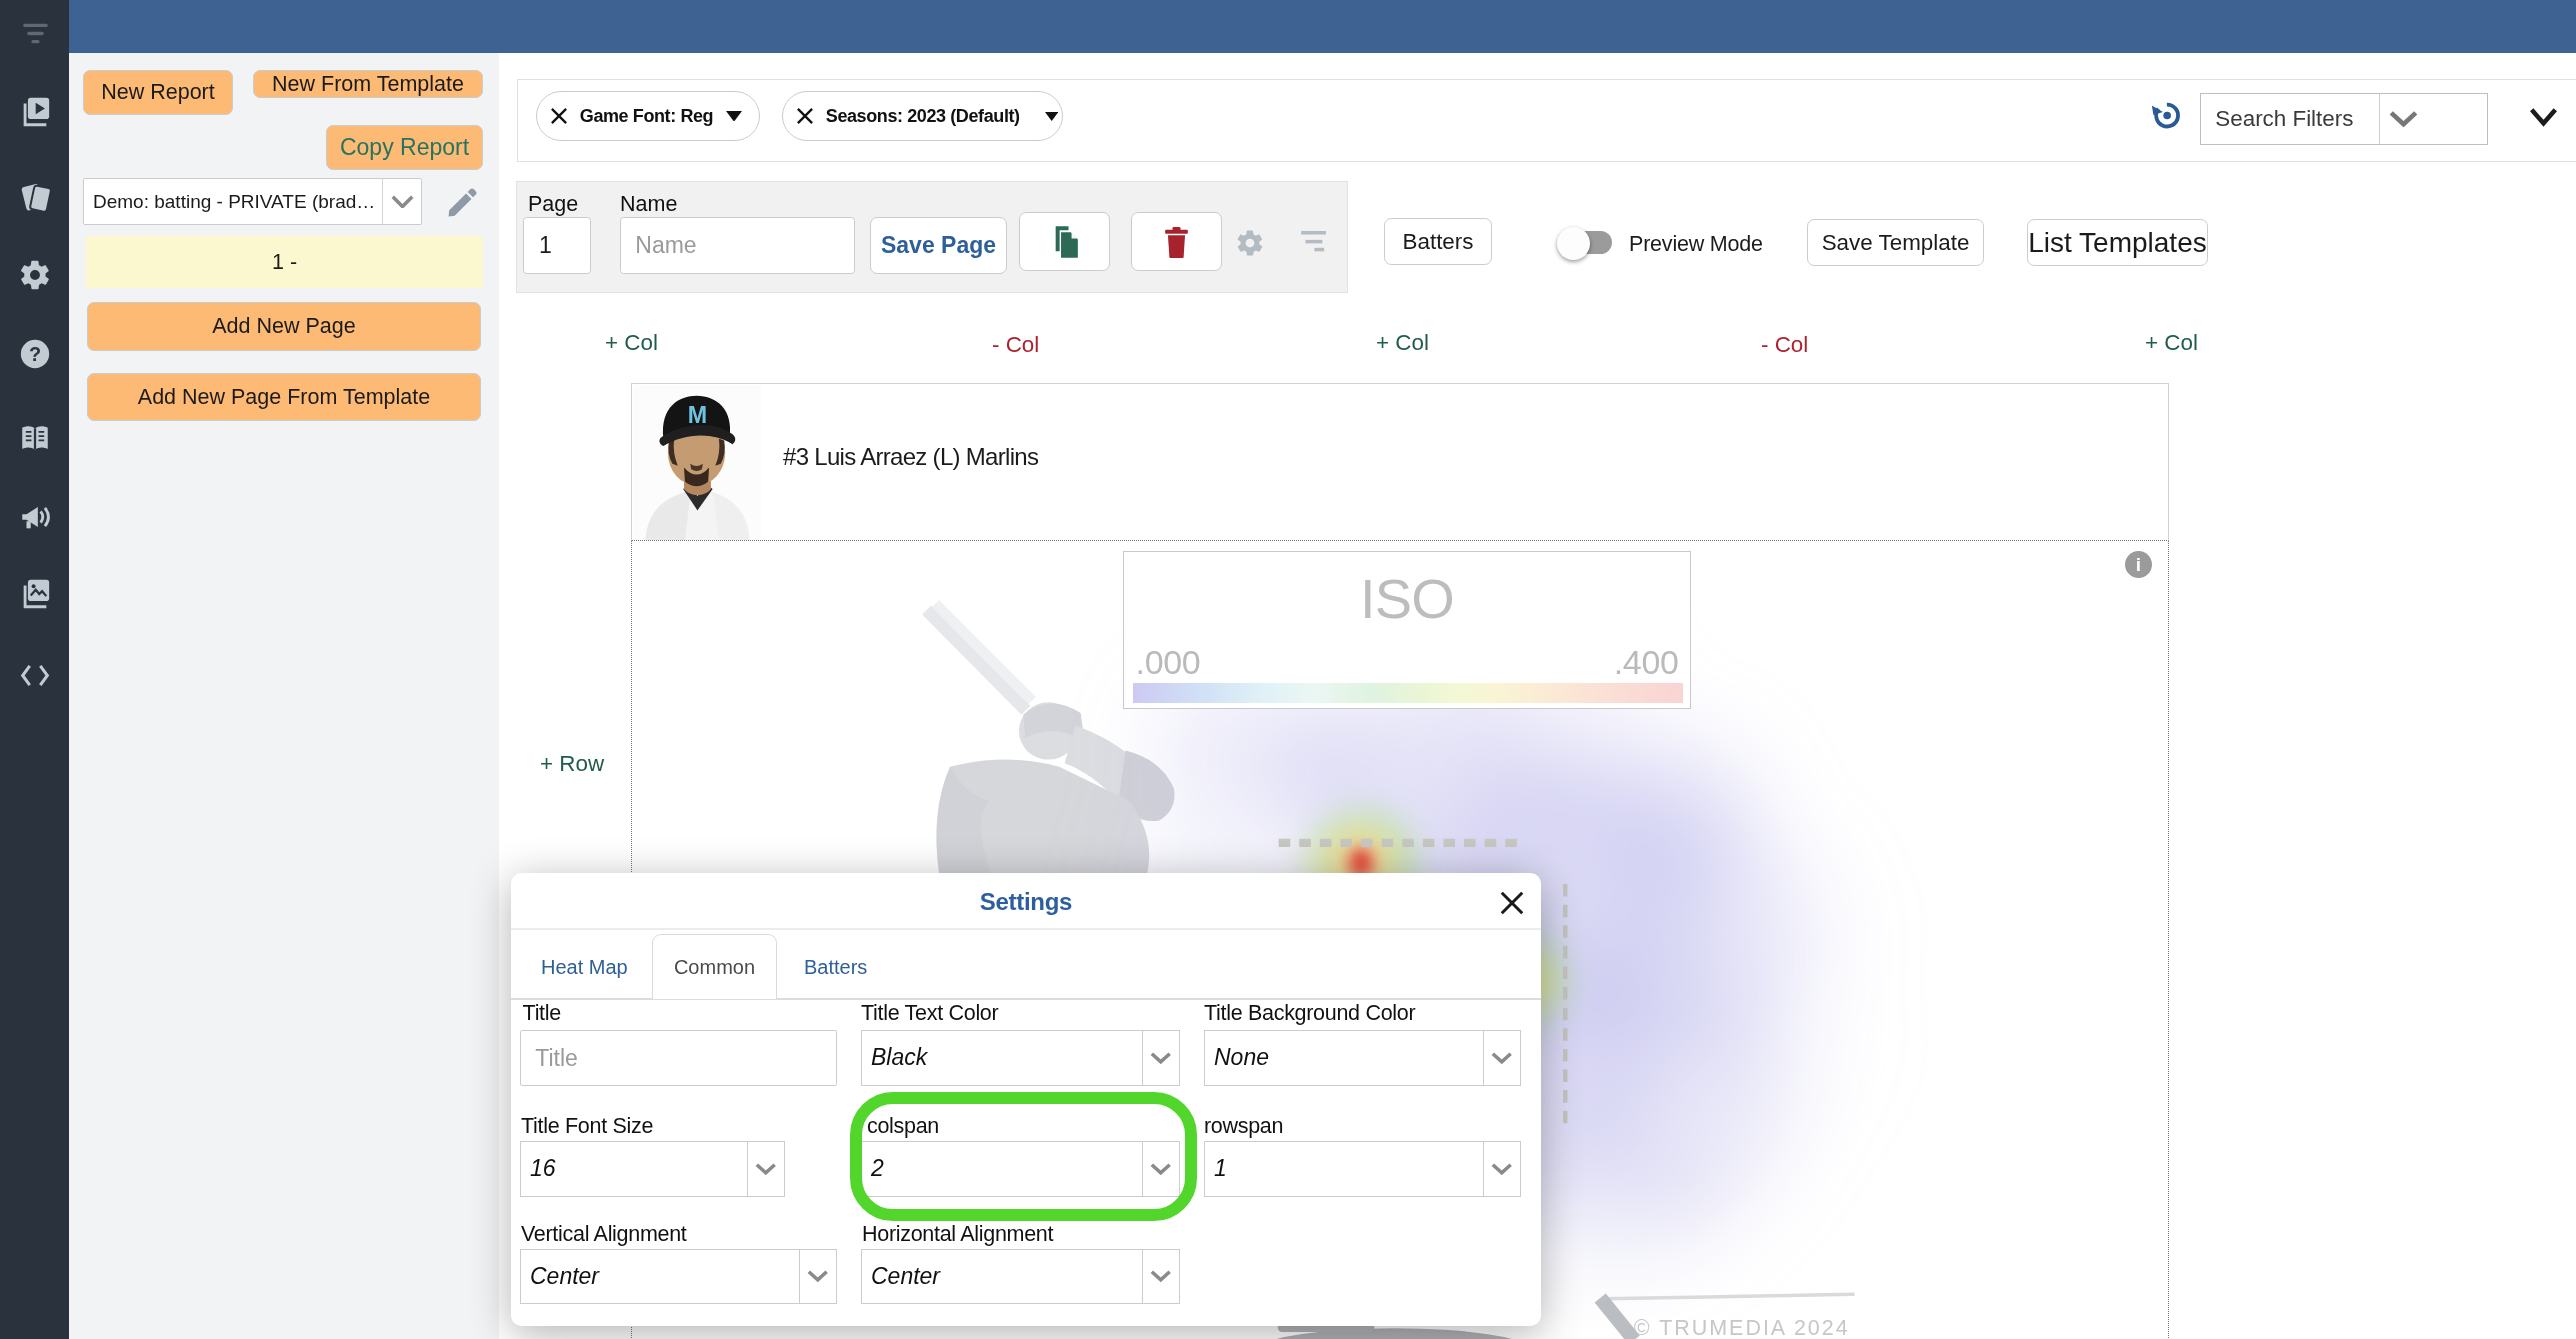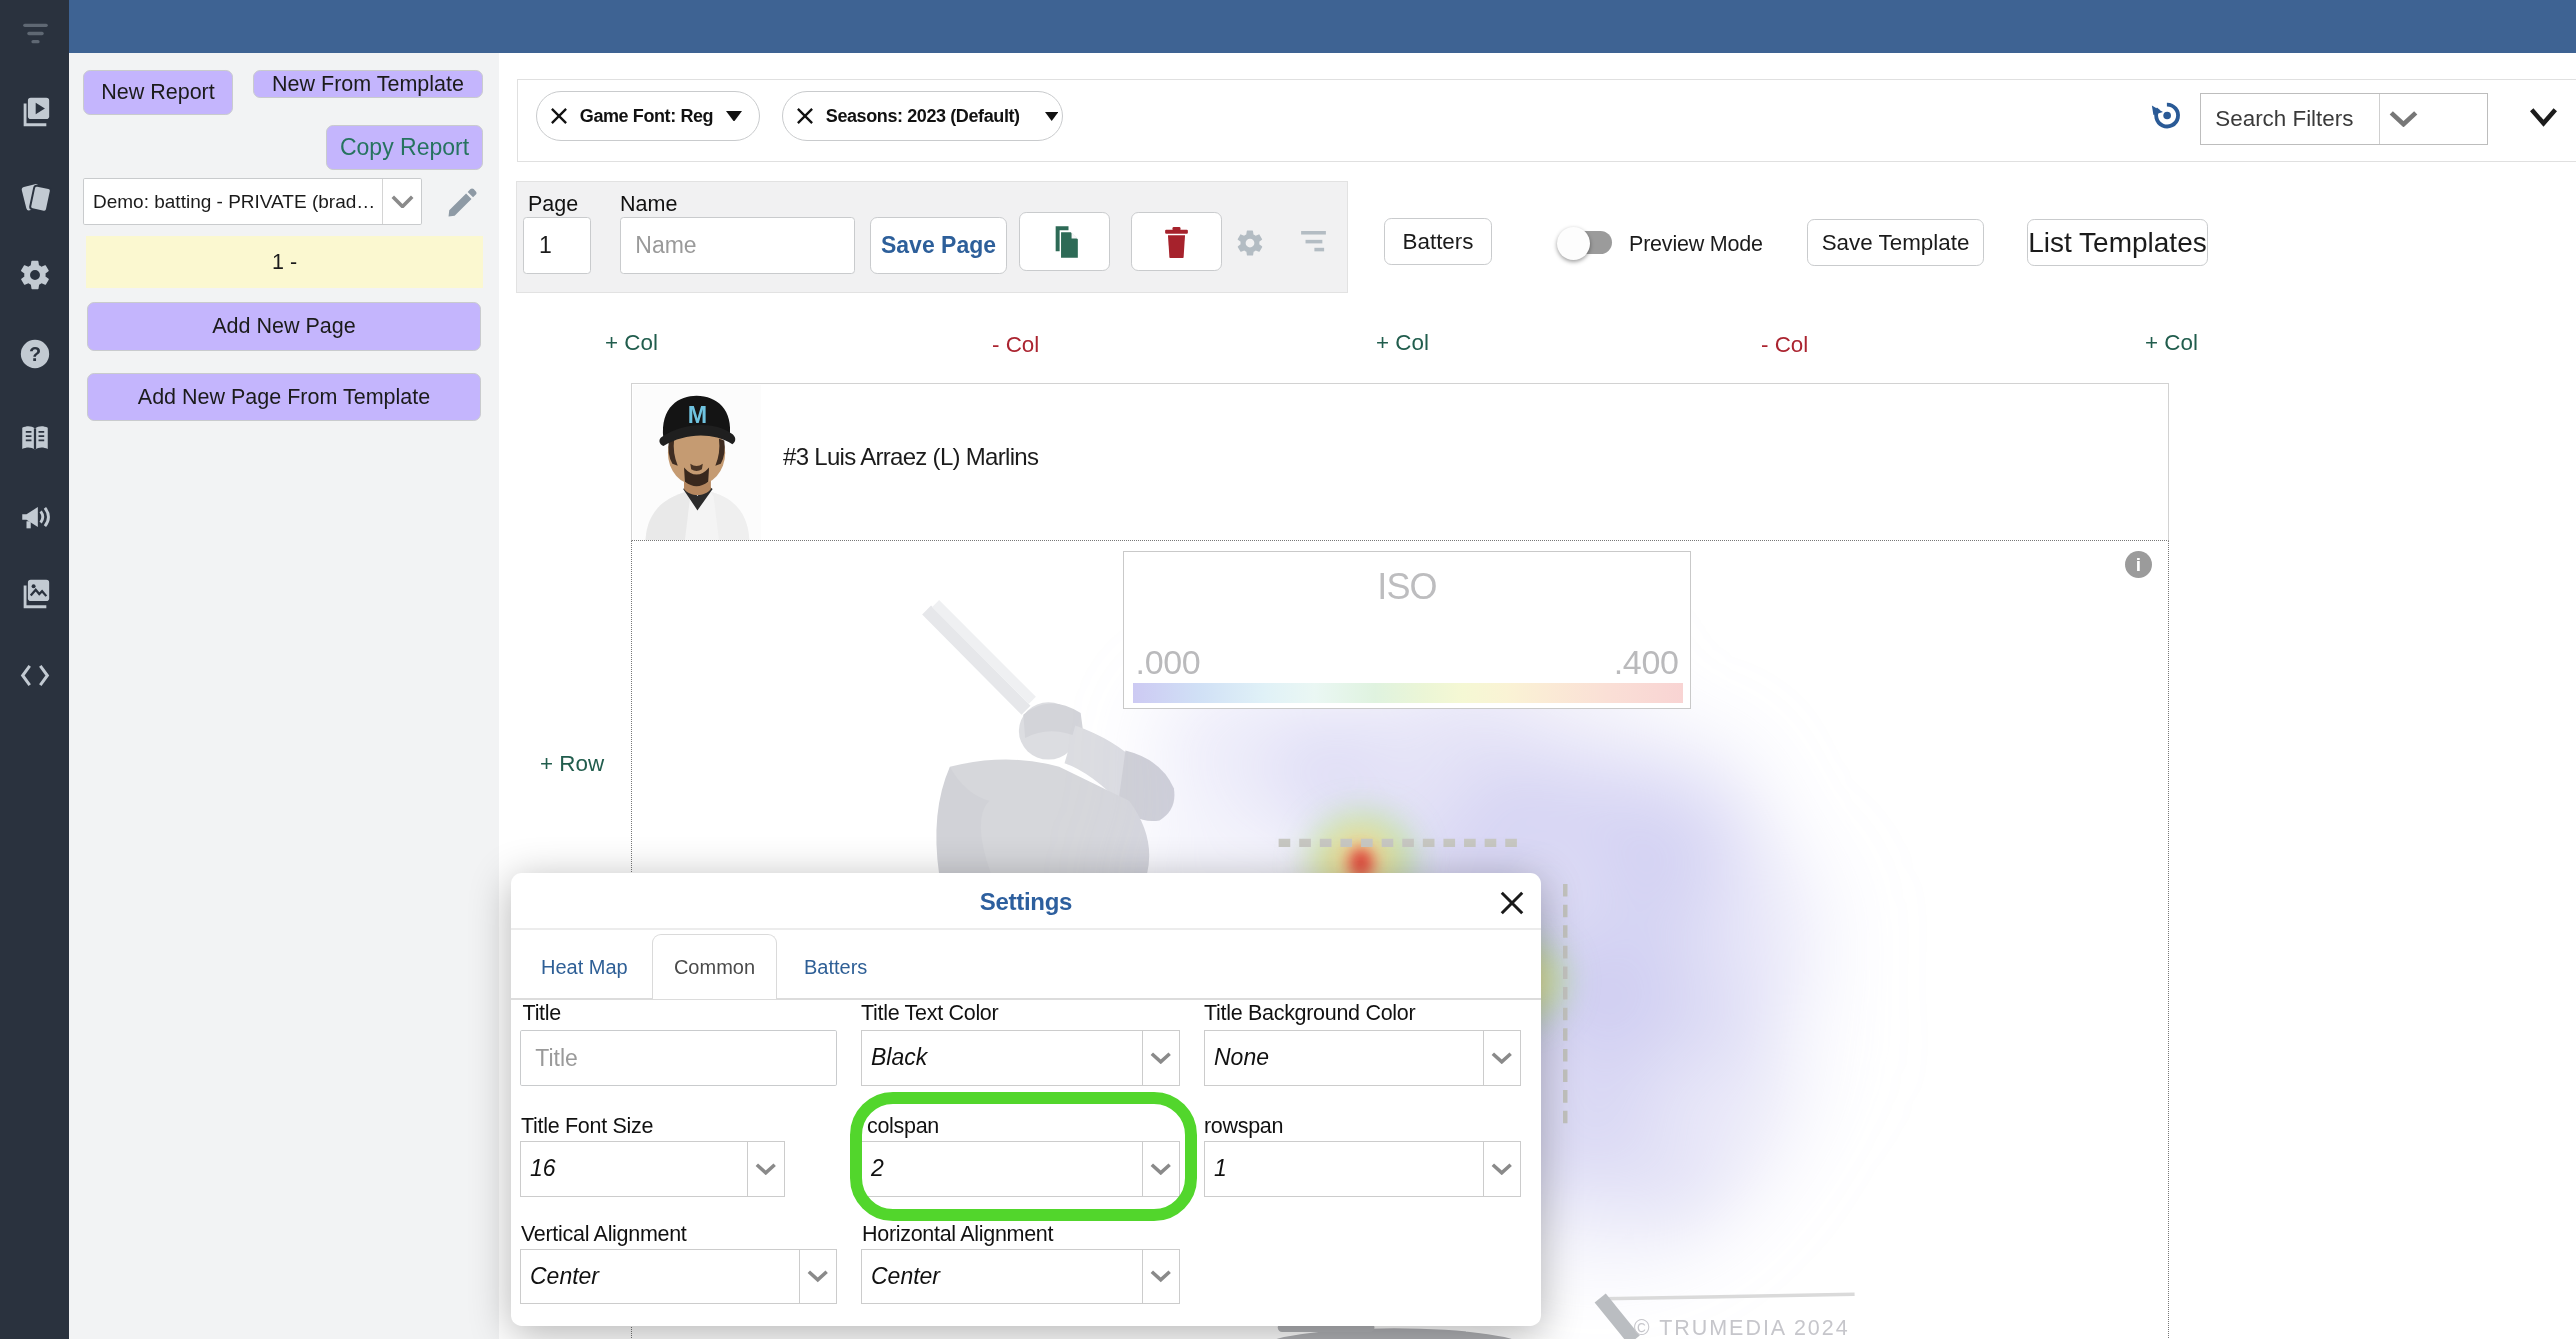--- a/index.html
+++ b/index.html
@@ -2,21 +2,21 @@
 <html style="font-size:14.3px"><head>
 <meta charset="utf-8">
 <style>
   * { margin:0; padding:0; box-sizing:border-box; }
   html,body { width:2576px; height:1340px; overflow:hidden; background:#fff;
     font-family:"Liberation Sans", sans-serif; color:#1b1b1b; }
   .abs { position:absolute; }
   .topbar { position:absolute; left:0; top:0; width:2576px; height:53px; background:#3e6393; }
   .sidebar { position:absolute; left:0; top:0; width:69px; height:1340px; background:#2a323e; z-index:30; }
   .leftpanel { position:absolute; left:69px; top:53px; width:430px; height:1287px; background:#f2f3f4; }
-  .btn { position:absolute; background:#c4b5fd; border:1.8px solid #c9cbcd; border-radius:7.2px;
+  .btn { position:absolute; background:#fdba74; border:1.8px solid #c9cbcd; border-radius:7.2px;
     display:flex; align-items:center; justify-content:center; font-size:21.5px; color:#1b1b1b; }
   .btn.white { background:#fff; }
   .teal { color:#26735f; }
   .link-blue { color:#2d5f9a; }
   .greenlink { color:#215d4d; font-size:22.4px; }
   .redlink { color:#ab2430; font-size:22.4px; }
 
   
   .filterbar { position:absolute; left:517px; top:79px; width:2059px; height:83px; background:#fff;
     border:1.8px solid #e0e0e0; border-right:none; }
@@ -30,21 +30,21 @@
 
   
   .card-title { position:absolute; left:631px; top:383px; width:1538px; height:158px; background:#fff;
     border:1.8px solid #d2d2d2; border-bottom:0.9px dotted #777; }
   .heatcell { position:absolute; left:631px; top:541px; width:1538px; height:799px;
     border-left:0.9px dotted #777; border-right:0.9px dotted #777; }
 
   
   .legend { position:absolute; left:1123px; top:551px; width:568px; height:158px; background:#fff;
     border:1.8px solid #c9c9c9; z-index:3; }
-  .legend .iso { position:absolute; top:14.3px; width:100%; text-align:center; font-size:36px; letter-spacing:-0.9px; color:#bdbdbf; }
+  .legend .iso { position:absolute; top:14.3px; width:100%; text-align:center; font-size:56px; letter-spacing:-0.9px; color:#bdbdbf; }
   .legend .num { position:absolute; top:91px; font-size:34px; letter-spacing:-0.4px; color:#bababc; }
   .legend .bar { position:absolute; left:9px; top:131px; width:550px; height:20px;
     background:linear-gradient(to right,#b9b5ee 0%,#bed4f2 12%,#d4ecf4 24%,#e2f4ef 33%,#d3eed3 44%,#e4f2c6 53%,#f1f5c3 60%,#f8eec4 68%,#f9e0c5 77%,#f8d2c6 87%,#f6c3c2 100%); opacity:.72; }
 
   
   .modal { position:absolute; left:511px; top:873px; width:1030px; height:453px; background:#fff;
     border-radius:10.7px; box-shadow:0 7.2px 41px rgba(0,0,0,.30); z-index:20; }
   .modal .mtitle { position:absolute; top:15px; width:100%; text-align:center; font-size:24px; font-weight:700; color:#2d5f9e; letter-spacing:-0.3px; }
   .mdivider { position:absolute; left:0; top:55px; width:100%; height:1.8px; background:#ececec; }
   .tabline { position:absolute; left:0; top:125px; width:100%; height:1.8px; background:#dcdcdc; }

